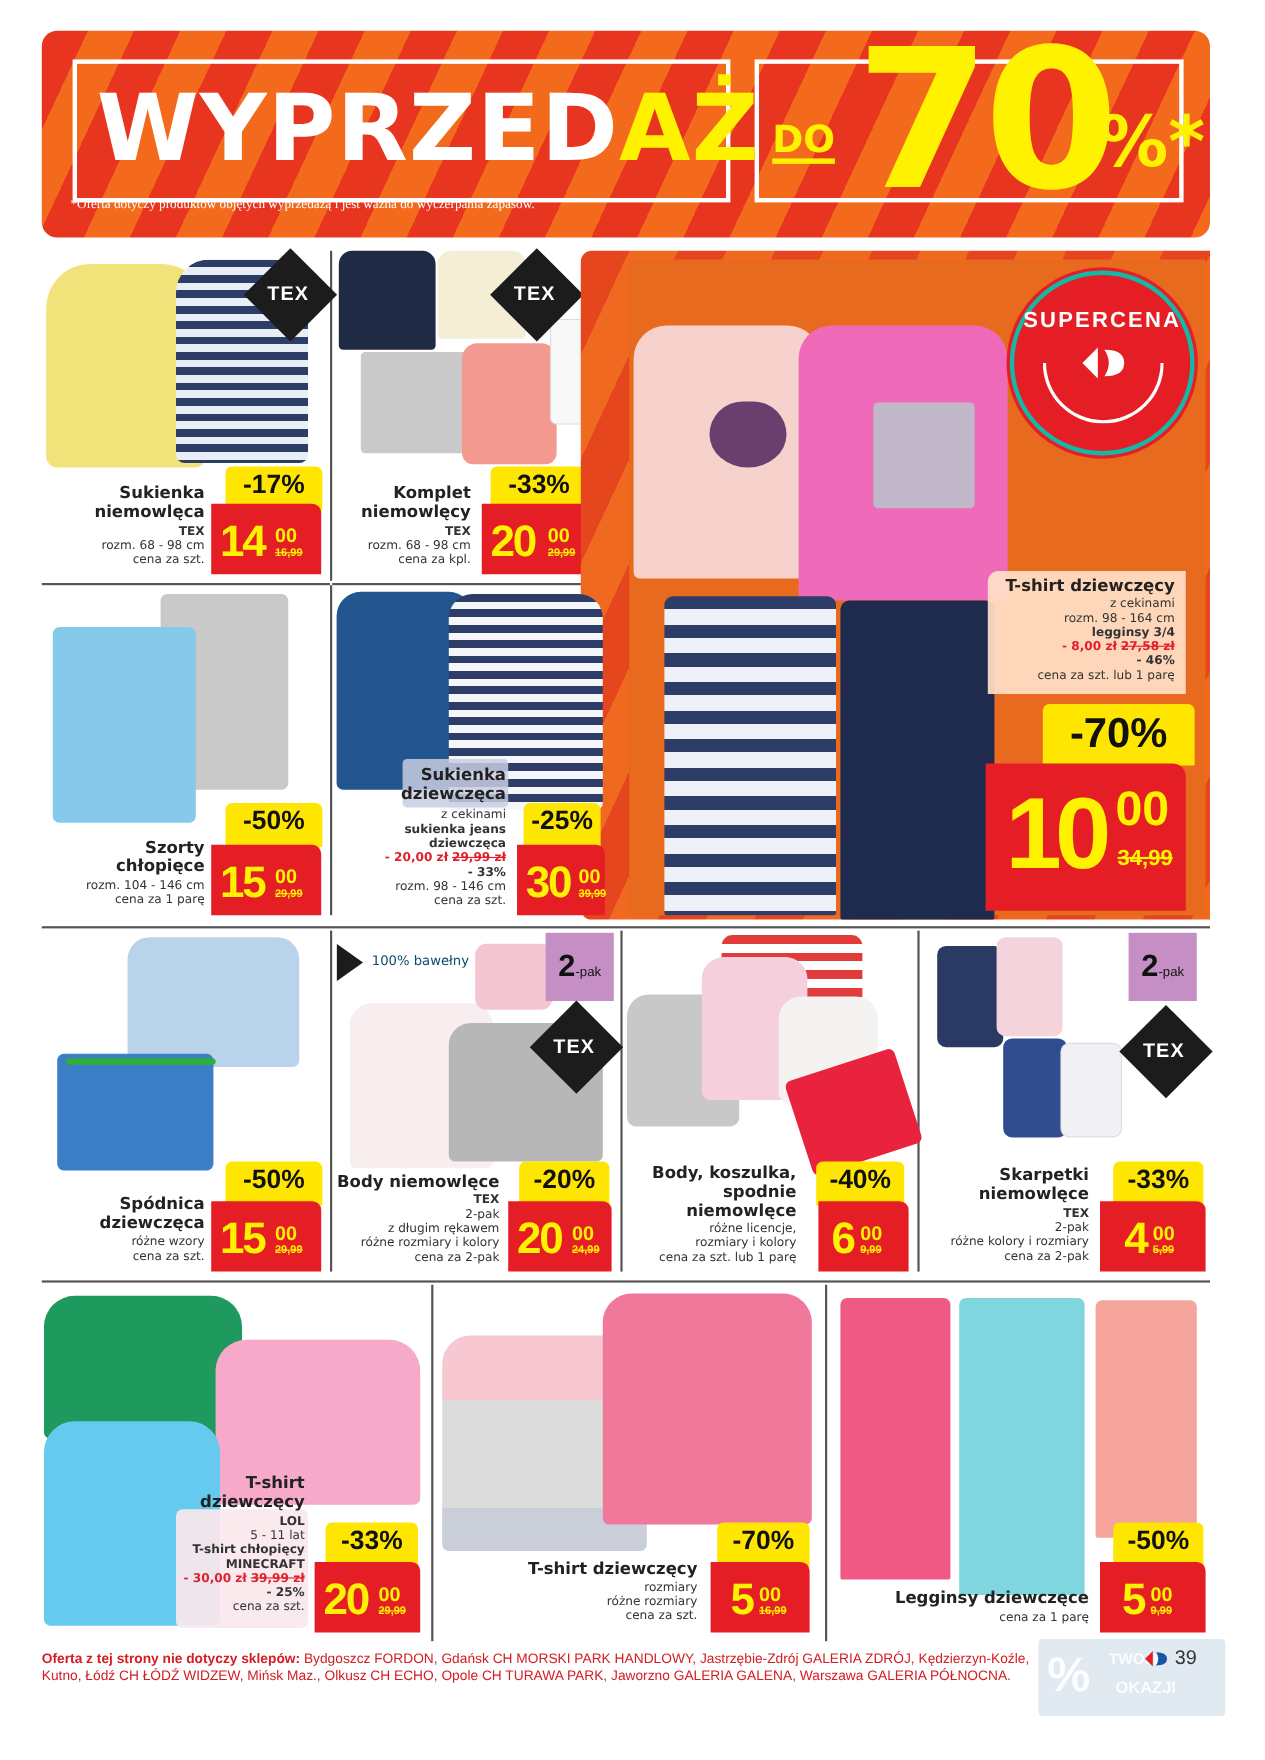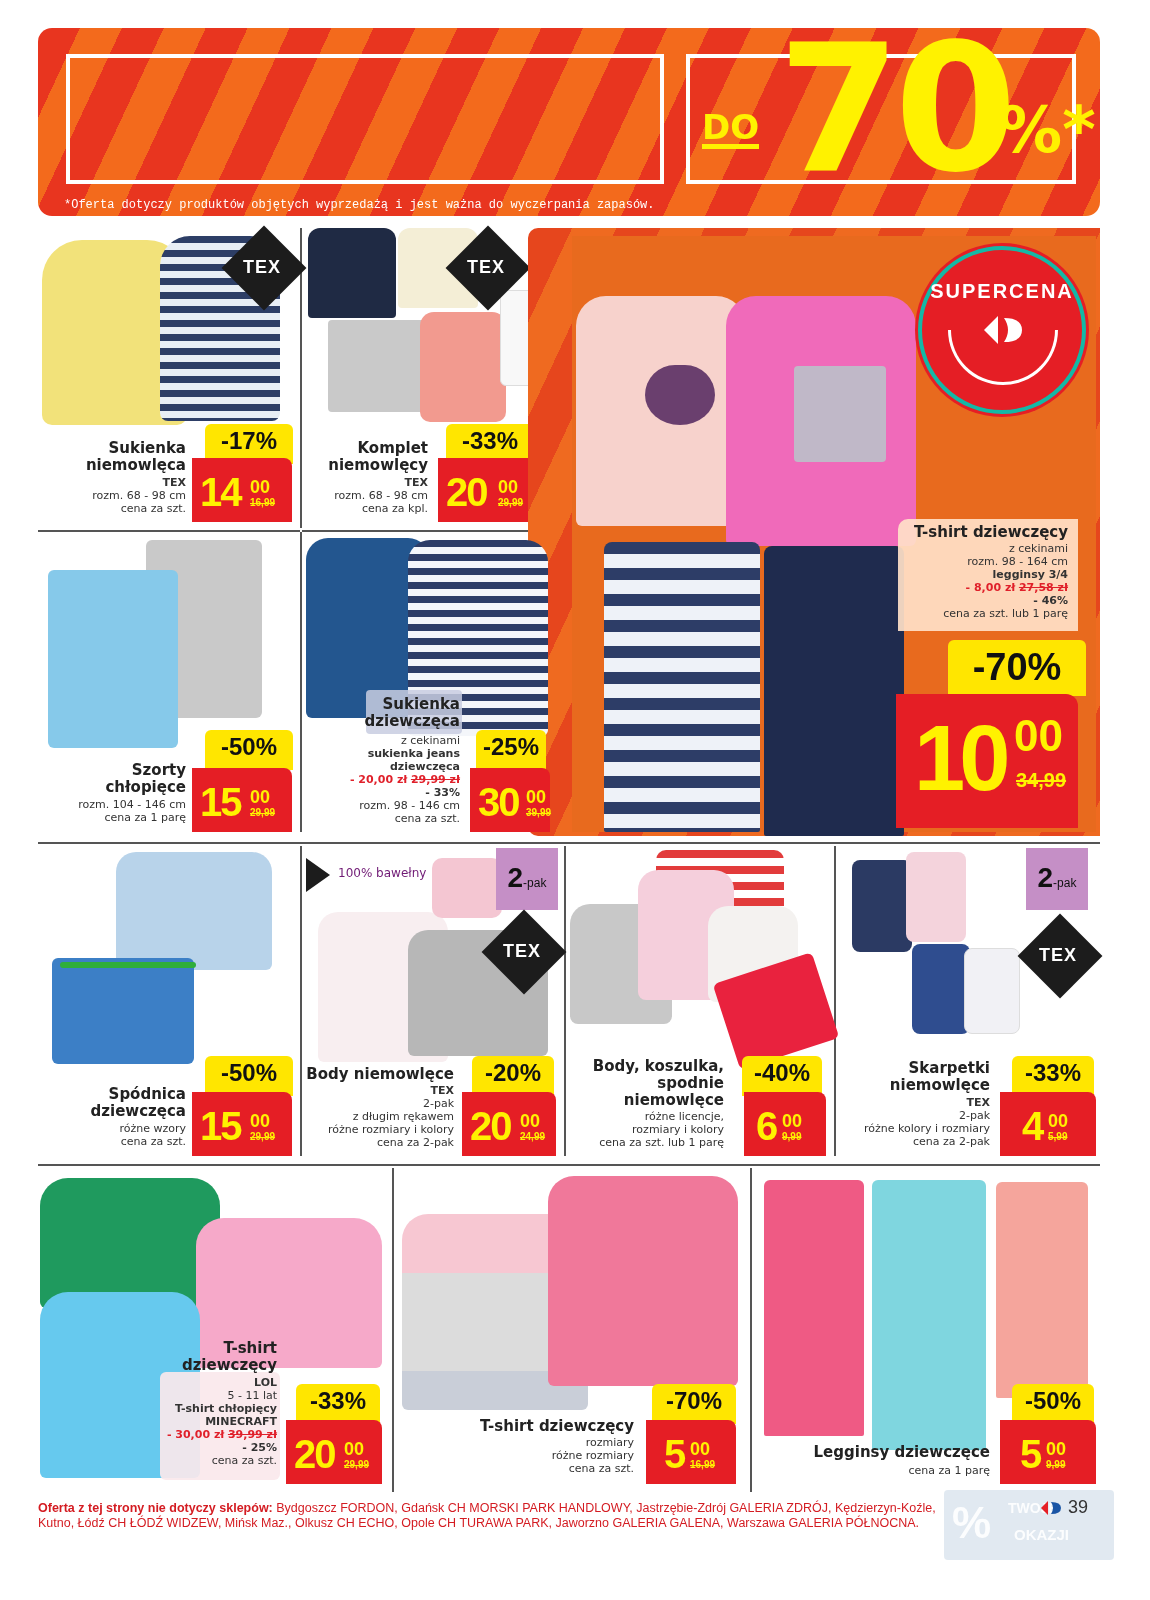--- a/index.html
+++ b/index.html
@@ -33,22 +33,22 @@
   }
   .banner-70 {
     position: absolute; left: 740px; top: -6px; font-weight: bold; font-size: 176px;
     color: #fff200; line-height: 1; letter-spacing: -6px;
   }
   .banner-pct {
     position: absolute; left: 960px; top: 70px; font-weight: bold; font-size: 64px;
     color: #fff200; line-height: 1;
   }
   .banner-note {
-    position: absolute; left: 26px; top: 170px; font-size: 12px; color: #fff;
-    font-family: Liberation Mono, monospace;
+    position: absolute; left: 26px; top: 150px; font-size: 12px; color: #fff;
+    font-family: Liberation Serif, serif;
   }
   .vline { position: absolute; width: 2px; background: #555; }
   .hline { position: absolute; height: 2px; background: #555; }
 
   .img-ph {
     position: absolute; border-radius: 6px;
   }
 
   .title {
     position: absolute; text-align: right; font-weight: bold; color: #222;
@@ -140,20 +140,21 @@
   .watermark .w1 { position: absolute; left: 64px; top: 10px; font-size: 14px; }
   .watermark .w2 { position: absolute; left: 70px; top: 36px; font-size: 15px; }
   .carrefour-mark { position: absolute; left: 1040px; top: 1500px; width: 22px; height: 16px; }
 </style>
 </head>
 <body>
 
 <div class="banner">
   <div class="banner-box1"></div>
   <div class="banner-box2"></div>
+  <div class="banner-title"><span>WYPRZED</span><span class="hl">AŻ</span></div>
   <div class="banner-do">DO</div>
   <div class="banner-70">70</div>
   <div class="banner-pct">%*</div>
   <div class="banner-note">*Oferta dotyczy produktów objętych wyprzedażą i jest ważna do wyczerpania zapasów.</div>
 </div>
 
 <div class="vline" style="left:300px;top:228px;height:300px;"></div>
 <div class="vline" style="left:300px;top:532px;height:300px;"></div>
 <div class="hline" style="left:38px;top:530px;width:262px;"></div>
 <div class="hline" style="left:302px;top:530px;width:240px;"></div>
@@ -308,21 +309,21 @@
     <span class="big" style="top:14px;">15</span>
     <span class="dec" style="left:58px;top:20px;">00</span>
     <span class="old" style="left:58px;top:40px;">29,99</span>
   </div>
 </div>
 
 <div>
   <svg style="position:absolute;left:306px;top:858px;width:24px;height:34px;" viewBox="0 0 24 34">
       <path d="M0 0 L24 17 L0 34 Z" fill="#1c1c1c"></path>
     </svg>
-  <div style="position:absolute;left:338px;top:866px;font-size:12px;color:#701a75;">100% bawełny</div>
+  <div style="position:absolute;left:338px;top:866px;font-size:12px;color:#0c4a6e;">100% bawełny</div>
   <div class="img-ph" style="left:318px;top:912px;width:130px;height:150px;background:#f8eef0;border-radius:20px 20px 6px 6px;"></div>
   <div class="img-ph" style="left:408px;top:930px;width:140px;height:126px;background:#b7b7b7;border-radius:20px 20px 6px 6px;"></div>
   <div class="img-ph" style="left:432px;top:858px;width:70px;height:60px;background:#f4c6d2;border-radius:10px;"></div>
   <div class="pak" style="left:496px;top:848px;"><span>2</span><small>-pak</small></div>
   <div class="tex" style="left:494px;top:922px;"></div>
   <div class="tex-label" style="left:503px;top:941px;">TEX</div>
   <div class="title" style="right:696px;top:1066px;">Body niemowlęce</div>
   <div class="sub" style="right:696px;top:1084px;">
     <div class="b">TEX</div>
     <div>2-pak</div>

